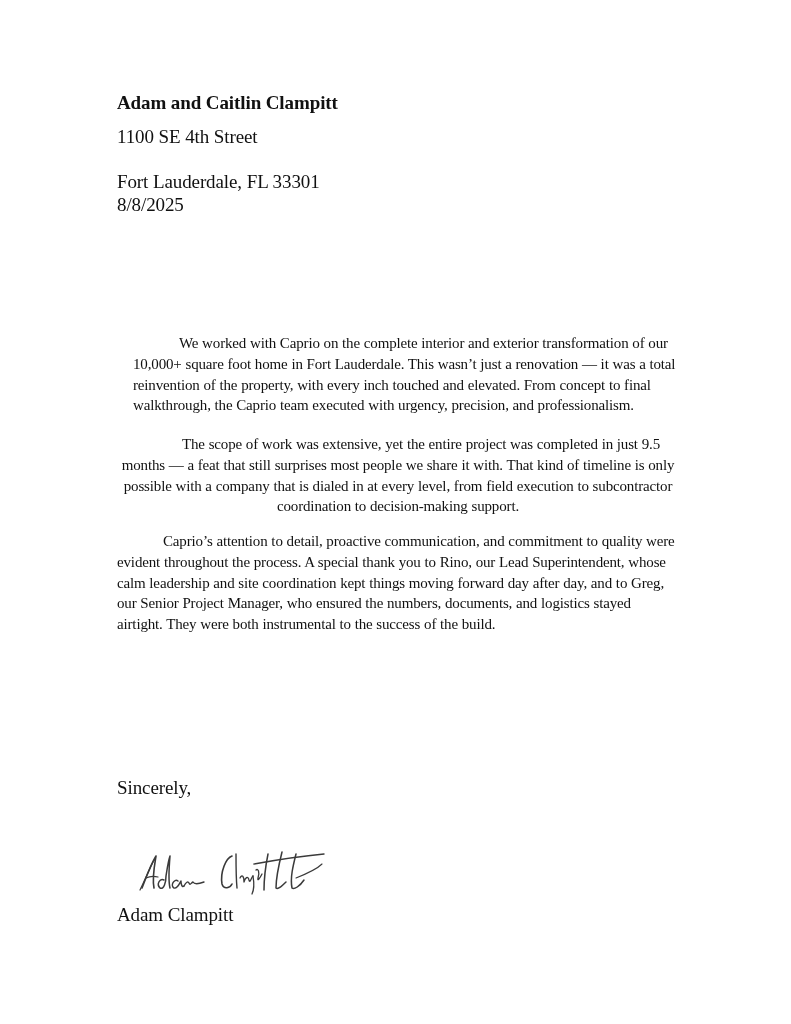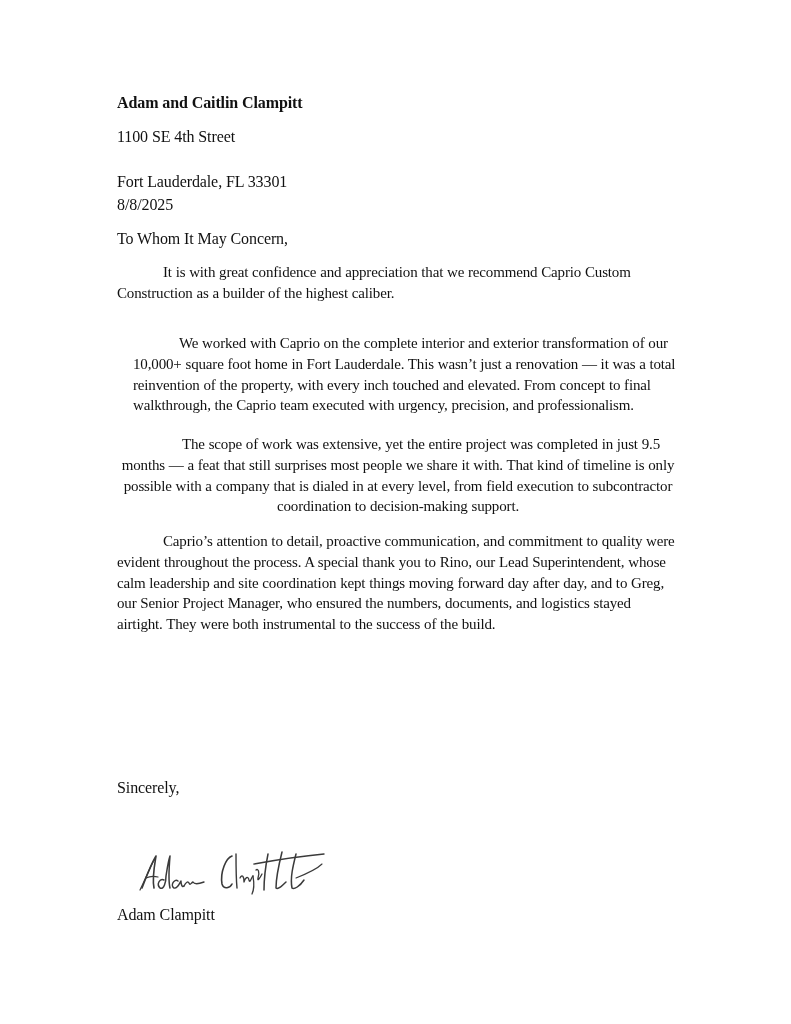--- a/index.html
+++ b/index.html
@@ -17,21 +17,21 @@
     }
     .page {
       position: absolute;
       left: 0; top: 0;
       width: 791px; height: 1024px;
       background: #ffffff;
     }
     .line {
       position: absolute;
       left: 117px;
-      font-size: 16px;
+      font-size: 19px;
       line-height: 21px;
       white-space: nowrap;
       letter-spacing: -0.1px;
       text-align: center;
     }
     .bold { font-weight: bold; }
     .para {
       position: absolute;
       left: 117px;
       width: 562px;
@@ -51,23 +51,21 @@
   </style>
 </head>
 <body>
 
 <div class="page">
 
   <div class="line bold" style="top:92px;">Adam and Caitlin Clampitt</div>
   <div class="line" style="top:126px;">1100 SE 4th Street</div>
   <div class="line" style="top:160px;margin-top:11px;">Fort Lauderdale, FL 33301</div>
   <div class="line" style="top:194px;">8/8/2025</div>
-  <div class="line" style="top:228px;">To Whom It May Concern,</div>
 
-  <p class="para" style="top:262px; margin:0;">It is with great confidence and appreciation that we recommend Caprio Custom Construction as a builder of the highest caliber.</p>
   <p class="para" style="top:317px; margin:16px;">We worked with Caprio on the complete interior and exterior transformation of our 10,000+ square foot home in Fort Lauderdale. This wasn’t just a renovation — it was a total reinvention of the property, with every inch touched and elevated. From concept to final walkthrough, the Caprio team executed with urgency, precision, and professionalism.</p>
   <p class="para" style="top:434px; margin:0;text-align:center;">The scope of work was extensive, yet the entire project was completed in just 9.5 months — a feat that still surprises most people we share it with. That kind of timeline is only possible with a company that is dialed in at every level, from field execution to subcontractor coordination to decision-making support.</p>
   <p class="para" style="top:531px; margin:0;">Caprio’s attention to detail, proactive communication, and commitment to quality were evident throughout the process. A special thank you to Rino, our Lead Superintendent, whose calm leadership and site coordination kept things moving forward day after day, and to Greg, our Senior Project Manager, who ensured the numbers, documents, and logistics stayed airtight. They were both instrumental to the success of the build.</p>
 
   <div class="line" style="top:777px;">Sincerely,</div>
 
   <svg class="signature" viewBox="0 0 192 48">
     <g fill="none" stroke="#3a3a3a" stroke-linecap="round" stroke-linejoin="round">
 
       <path d="M6 40 C10 30, 14 18, 20 8 C18 20, 16 30, 18 40" stroke-width="1.6"></path>

